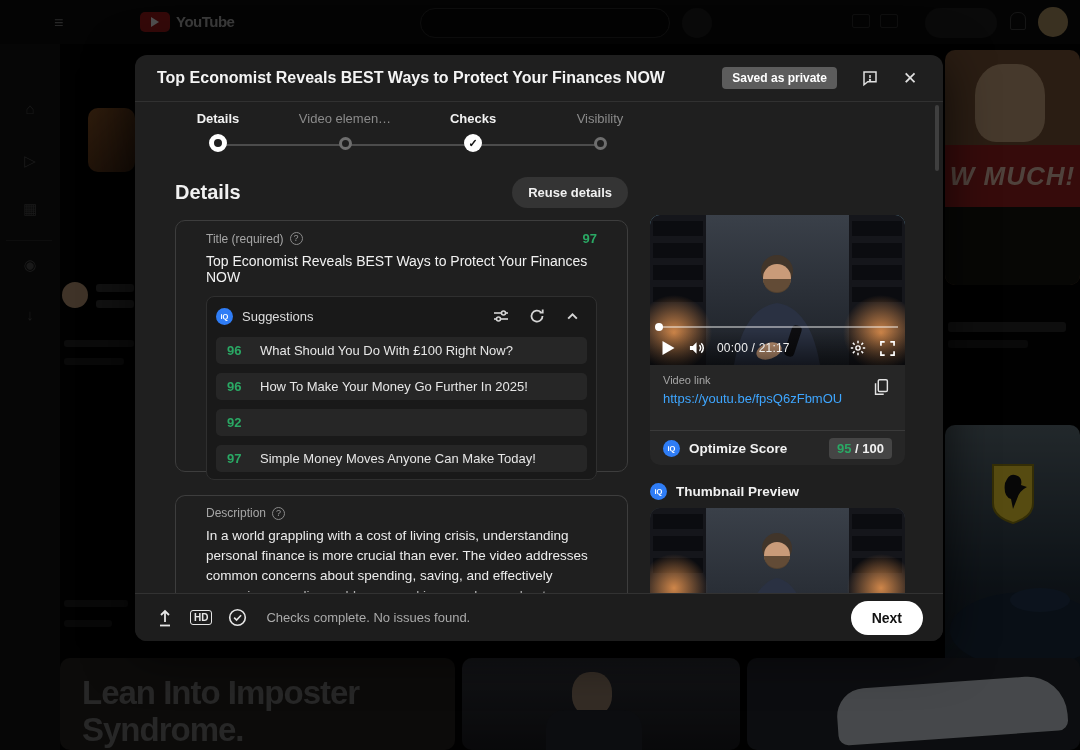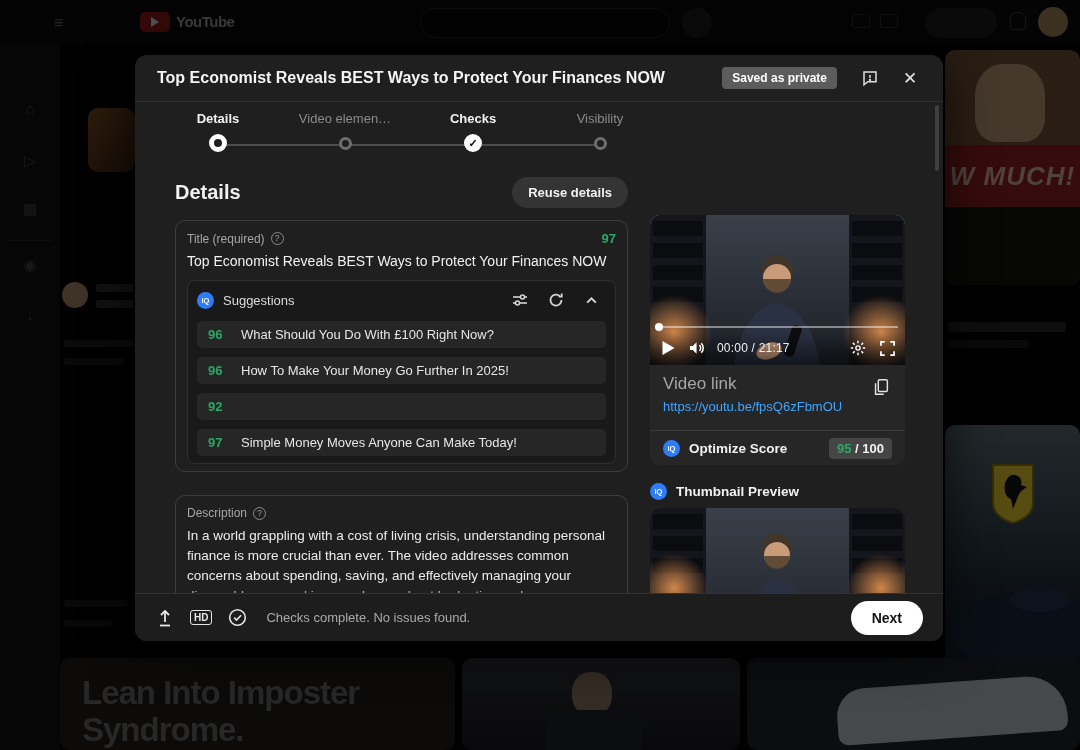--- a/index.html
+++ b/index.html
@@ -47,21 +47,21 @@
   .step.inactive .step-label { color:#8a8a8a; font-weight:400; }
   .step-dot-wrap { height:20px; display:flex; align-items:center; justify-content:center; }
   .step.active .step-dot { width:18px; height:18px; border-radius:50%; border:5px solid #fff; background:#1f1f1f; }
   .step.inactive .step-dot { width:13px; height:13px; border-radius:50%; border:3px solid #6e6e6e; background:#1f1f1f; }
   .step.complete .step-dot { width:18px; height:18px; border-radius:50%; background:#fff; color:#111; font-size:11px; font-weight:800; display:flex; align-items:center; justify-content:center; }
 
   .section-row { position:absolute; left:40px; top:122px; width:453px; display:flex; align-items:center; justify-content:space-between; }
   .section-title { font-size:20px; font-weight:700; }
   .reuse-btn { background:#343434; border:none; color:#f1f1f1; font-size:13px; font-weight:600; padding:8px 16px; border-radius:17px; cursor:pointer; font-family:inherit; }
 
-  .field-card { position:absolute; left:40px; width:453px; border:1px solid #3d3d3d; border-radius:10px; padding:10px 11px; background:#1f1f1f; }
+  .field-card { position:absolute; left:40px; width:453px; border:1px solid #3d3d3d; border-radius:10px; padding:10px 30px; background:#1f1f1f; }
   #title-card { top:165px; height:252px; }
   .field-label-row { display:flex; align-items:center; font-size:12px; color:#a6a6a6; }
   .help-ico { width:13px; height:13px; border:1px solid #8a8a8a; border-radius:50%; color:#9a9a9a; font-size:9px; line-height:11px; text-align:center; margin-left:6px; cursor:pointer; }
   .score-green { margin-left:auto; font-size:13px; font-weight:700; color:var(--green); }
   .field-value { font-size:14px; color:#f1f1f1; margin-top:7px; }
 
   #sugg-panel { margin-top:11px; background:#191919; border:1px solid #2f2f2f; border-radius:8px; padding:7px 9px; }
   .sugg-head { display:flex; align-items:center; height:24px; }
   .vidiq-dot { width:17px; height:17px; border-radius:50%; background:var(--vidiq); color:#fff; font-size:7.5px; font-weight:800; display:flex; align-items:center; justify-content:center; flex:0 0 auto; }
   .sugg-head-label { font-size:13px; color:#dcdcdc; margin-left:9px; flex:1; }
@@ -80,21 +80,21 @@
   #media-card { position:absolute; left:515px; top:160px; width:255px; height:250px; background:#262626; border-radius:10px; overflow:hidden; }
   #player { position:absolute; left:0; top:0; width:255px; height:150px; background:#7dd3fc; }
   .prog { position:absolute; left:7px; right:7px; bottom:37px; height:2px; background:rgba(255,255,255,.45); }
   .prog-knob { position:absolute; left:5px; bottom:34px; width:8px; height:8px; border-radius:50%; background:#fff; }
   .controls { position:absolute; left:0; right:0; bottom:0; height:34px; display:flex; align-items:center; padding:0 9px; gap:11px;
     background:linear-gradient(rgba(0,0,0,0), rgba(0,0,0,.55)); }
   .ctl { width:18px; height:18px; display:flex; align-items:center; justify-content:center; color:#fff; cursor:pointer; }
   .time-txt { font-size:12px; color:#f0f0f0; letter-spacing:.2px; }
   .spacer { flex:1; }
   .link-sec { position:absolute; left:0; top:150px; width:255px; height:66px; padding:9px 13px; border-bottom:1px solid #3a3a3a; }
-  .link-label { font-size:17px; color:#a6a6a6; }
+  .link-label { font-size:11px; color:#a6a6a6; }
   .link-url { font-size:13px; color:var(--blue); margin-top:5px; cursor:pointer; white-space:nowrap; }
   .copy-ico { position:absolute; right:12px; top:12px; width:22px; height:22px; color:#e2e2e2; cursor:pointer; }
   .score-sec { position:absolute; left:0; top:216px; width:255px; height:34px; display:flex; align-items:center; padding:0 13px; }
   .score-sec-label { font-size:13.5px; font-weight:600; color:#f1f1f1; margin-left:9px; flex:1; }
   .score-pill { background:#454545; border-radius:4px; padding:3px 8px; font-size:13px; font-weight:700; color:#f1f1f1; }
   .score-pill b { color:var(--green); font-weight:700; }
 
   .thumbprev-row { position:absolute; left:515px; top:428px; width:255px; display:flex; align-items:center; }
   .thumbprev-label { font-size:13.5px; font-weight:600; color:#f1f1f1; margin-left:9px; }
   #thumbprev { position:absolute; left:515px; top:453px; width:255px; height:85px; border-radius:10px 10px 0 0; overflow:hidden; background:#20242b; }

